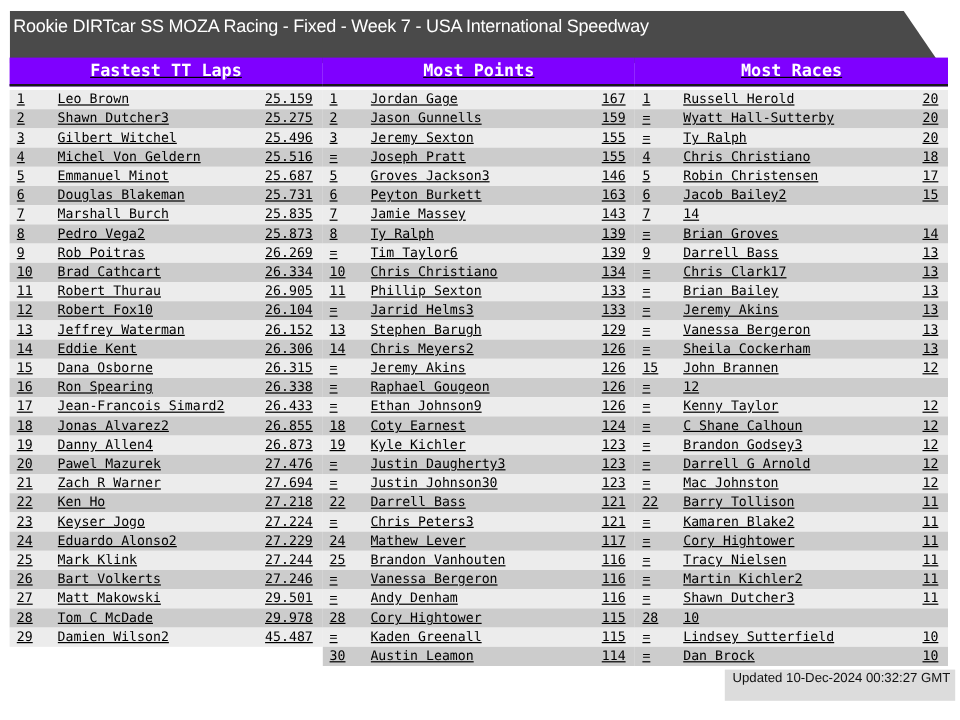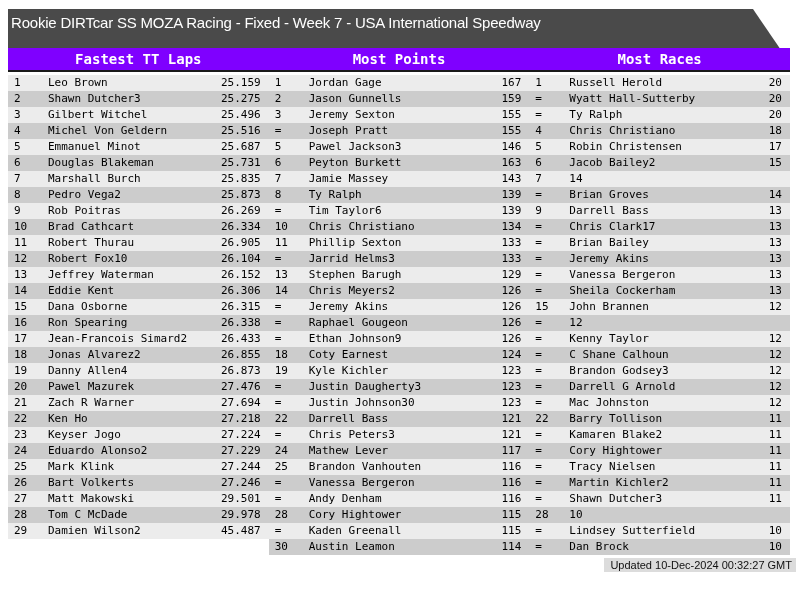--- a/index.html
+++ b/index.html
@@ -18,21 +18,21 @@
   }
   .titlebar{
     position:absolute;left:8px;top:9px;width:775px;height:44px;
     background:var(--bar);color:#fff;font-size:15px;line-height:28px;
     letter-spacing:-0.2px;padding-left:3px;box-sizing:border-box;
     clip-path:polygon(0 0, calc(100% - 30px) 0, 100% 100%, 0 100%);
     white-space:nowrap;
   }
   .boards{
     position:absolute;left:8px;top:48px;width:782px;
-    display:grid;grid-template-columns:1fr 1fr 1fr;column-gap:0;
+    display:grid;grid-template-columns:1fr 1fr 1fr;column-gap:0;text-decoration:underline;
   }
   .board{min-width:0;}
   .board-header{
     height:22px;background:var(--accent);
     border-bottom:2px solid var(--header-border);
     color:#ffffff;font-family:"DejaVu Sans Mono",monospace;
     font-weight:bold;font-size:14px;line-height:22px;text-align:center;
     margin-bottom:3px;
   }
   .row{
@@ -41,21 +41,21 @@
     white-space:nowrap;overflow:hidden;
   }
   .rows .row:nth-child(odd){background:var(--row-light);}
   .rows .row:nth-child(even){background:var(--row-dark);}
   .rank{width:40px;padding-left:6px;box-sizing:border-box;flex:none;}
   .name{flex:1;overflow:hidden;}
   .value{flex:none;padding-right:8px;text-align:right;}
   .footer{
     position:absolute;top:558px;right:4px;height:14px;line-height:14px;
     background:var(--footer-bg);color:#111;font-size:11px;
-    padding:0 4px 0 6px;white-space:nowrap;
+    padding:0 4px 12px 6px;white-space:nowrap;
   }
 </style>
 </head>
 <body>
 
 <div class="titlebar">
   <span>Rookie DIRTcar SS MOZA Racing - Fixed - Week 7 - USA International Speedway</span>
 </div>
 
 <div class="boards">
@@ -227,21 +227,21 @@
           <span class="name">Jeremy Sexton</span>
           <span class="value">155</span>
         </div>
         <div class="row">
           <span class="rank">=</span>
           <span class="name">Joseph Pratt</span>
           <span class="value">155</span>
         </div>
         <div class="row">
           <span class="rank">5</span>
-          <span class="name">Pawel Jackson3</span>
+          <span class="name">Groves Jackson3</span>
           <span class="value">146</span>
         </div>
         <div class="row">
           <span class="rank">6</span>
           <span class="name">Peyton Burkett</span>
           <span class="value">163</span>
         </div>
         <div class="row">
           <span class="rank">7</span>
           <span class="name">Jamie Massey</span>

